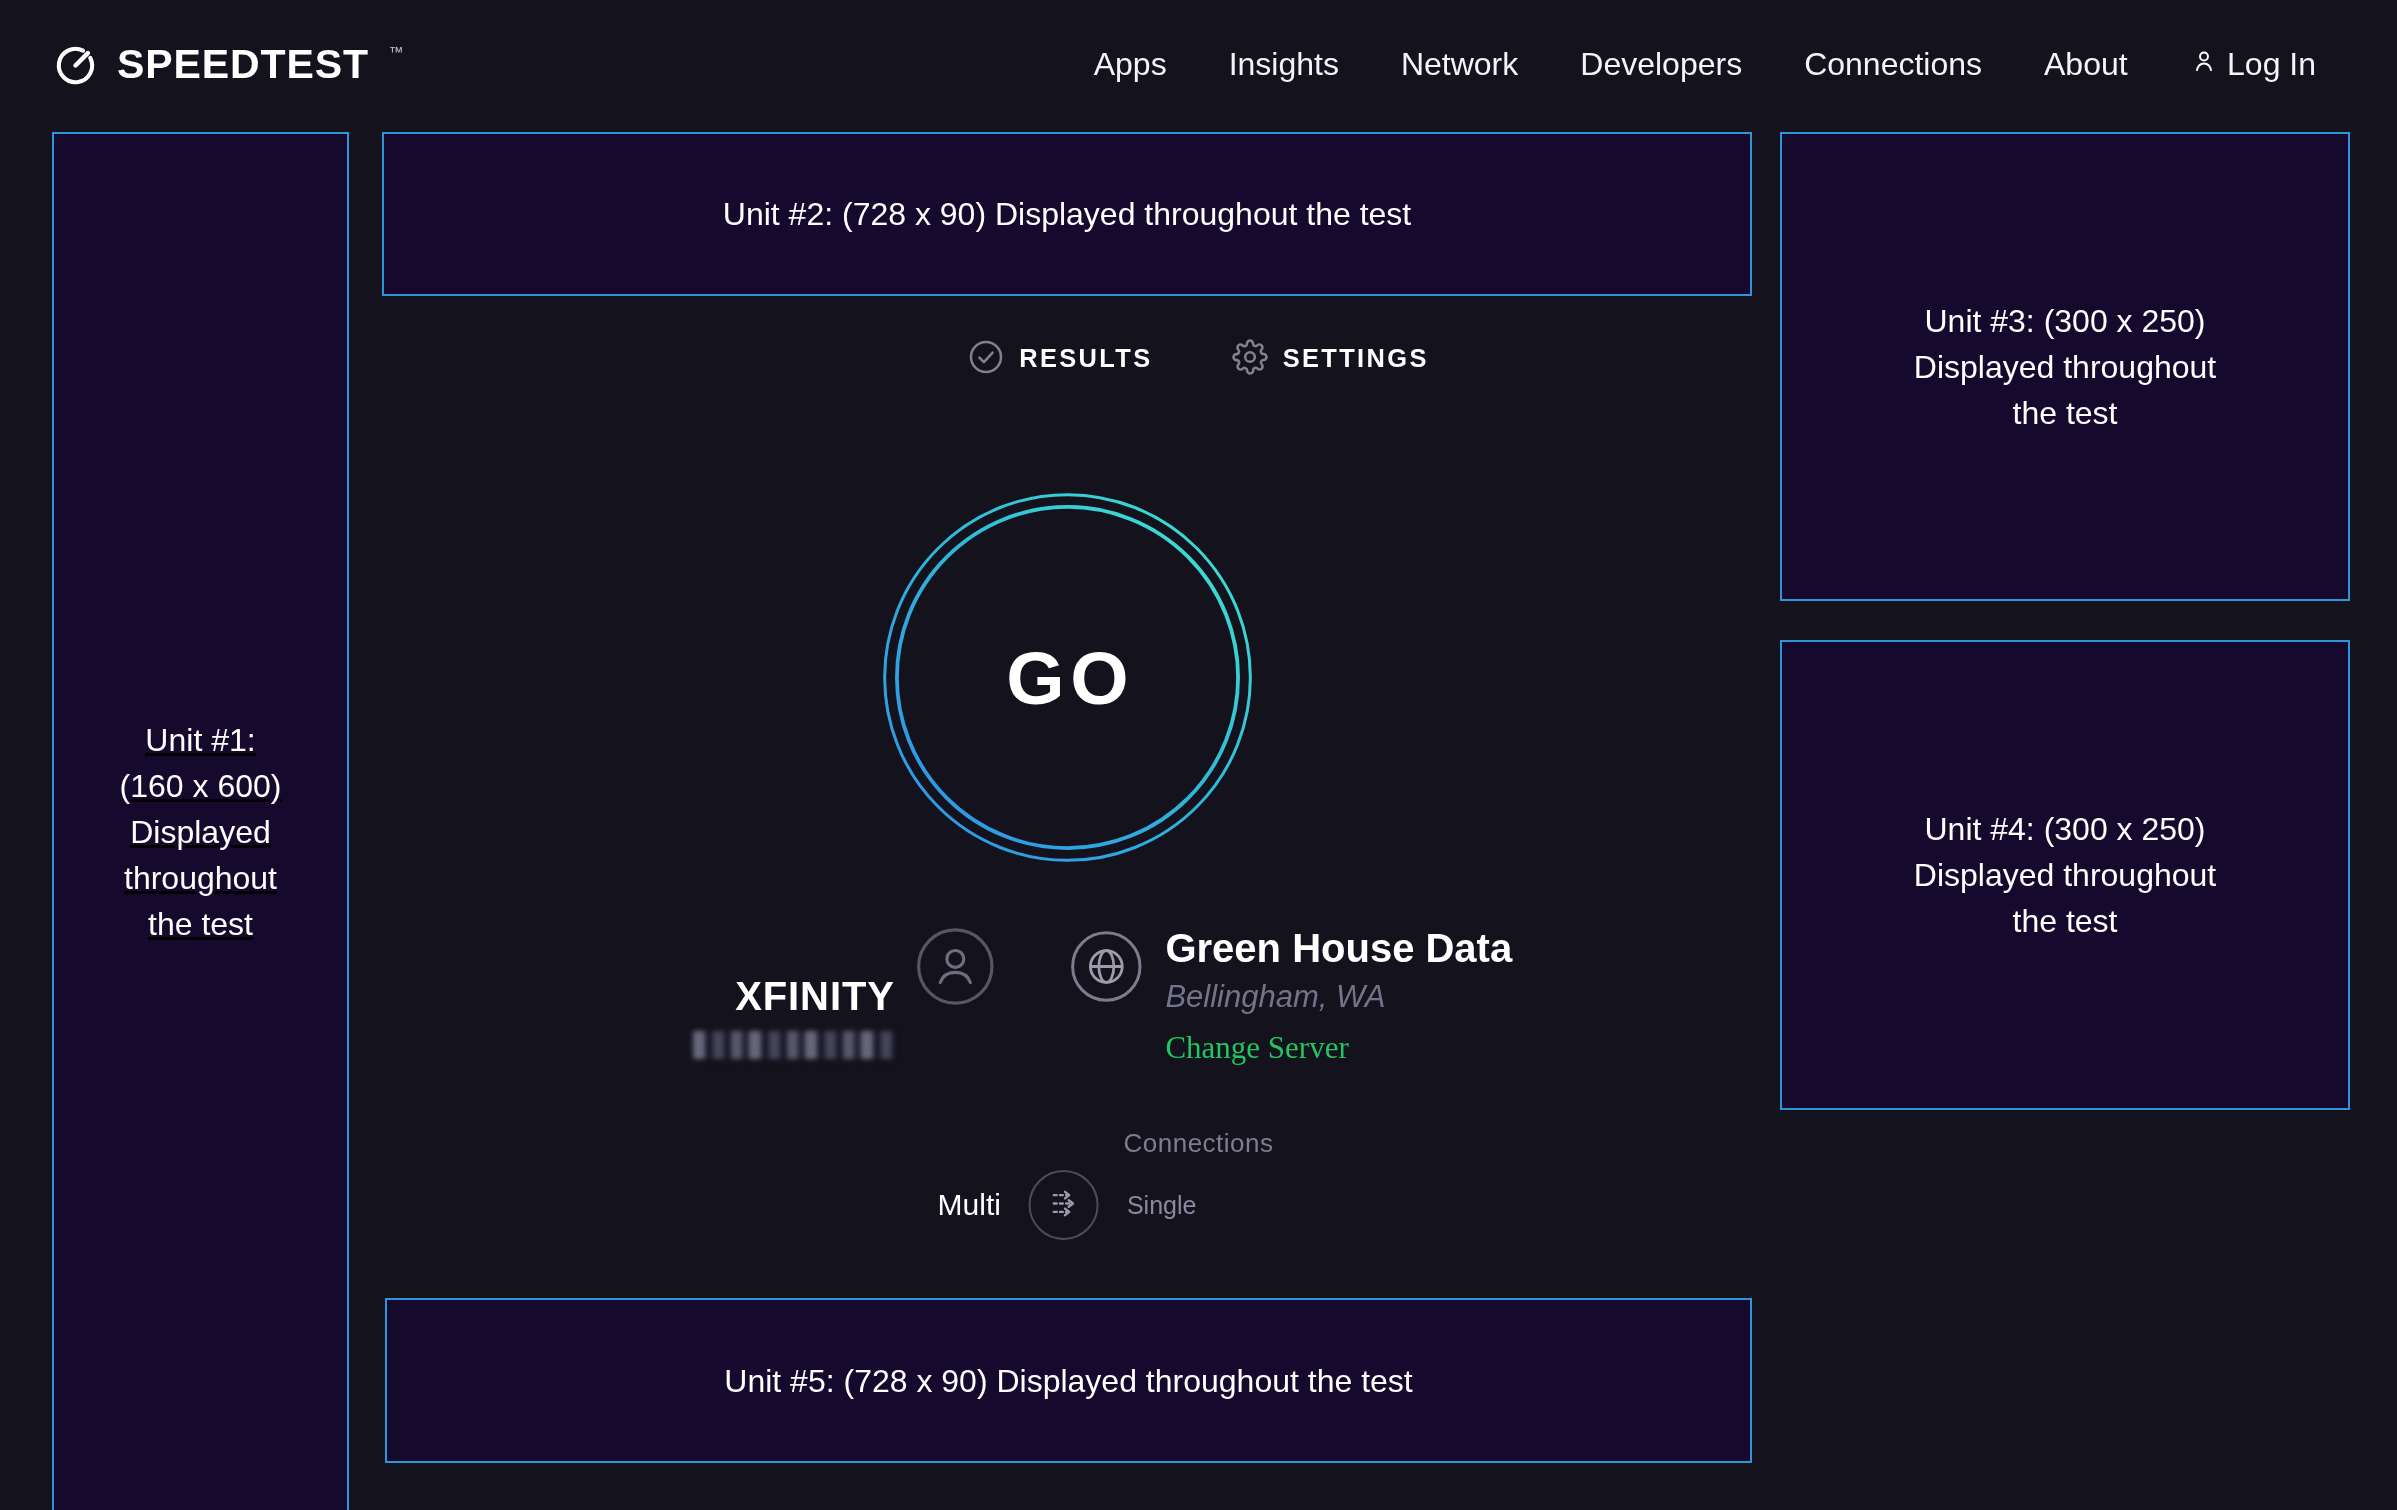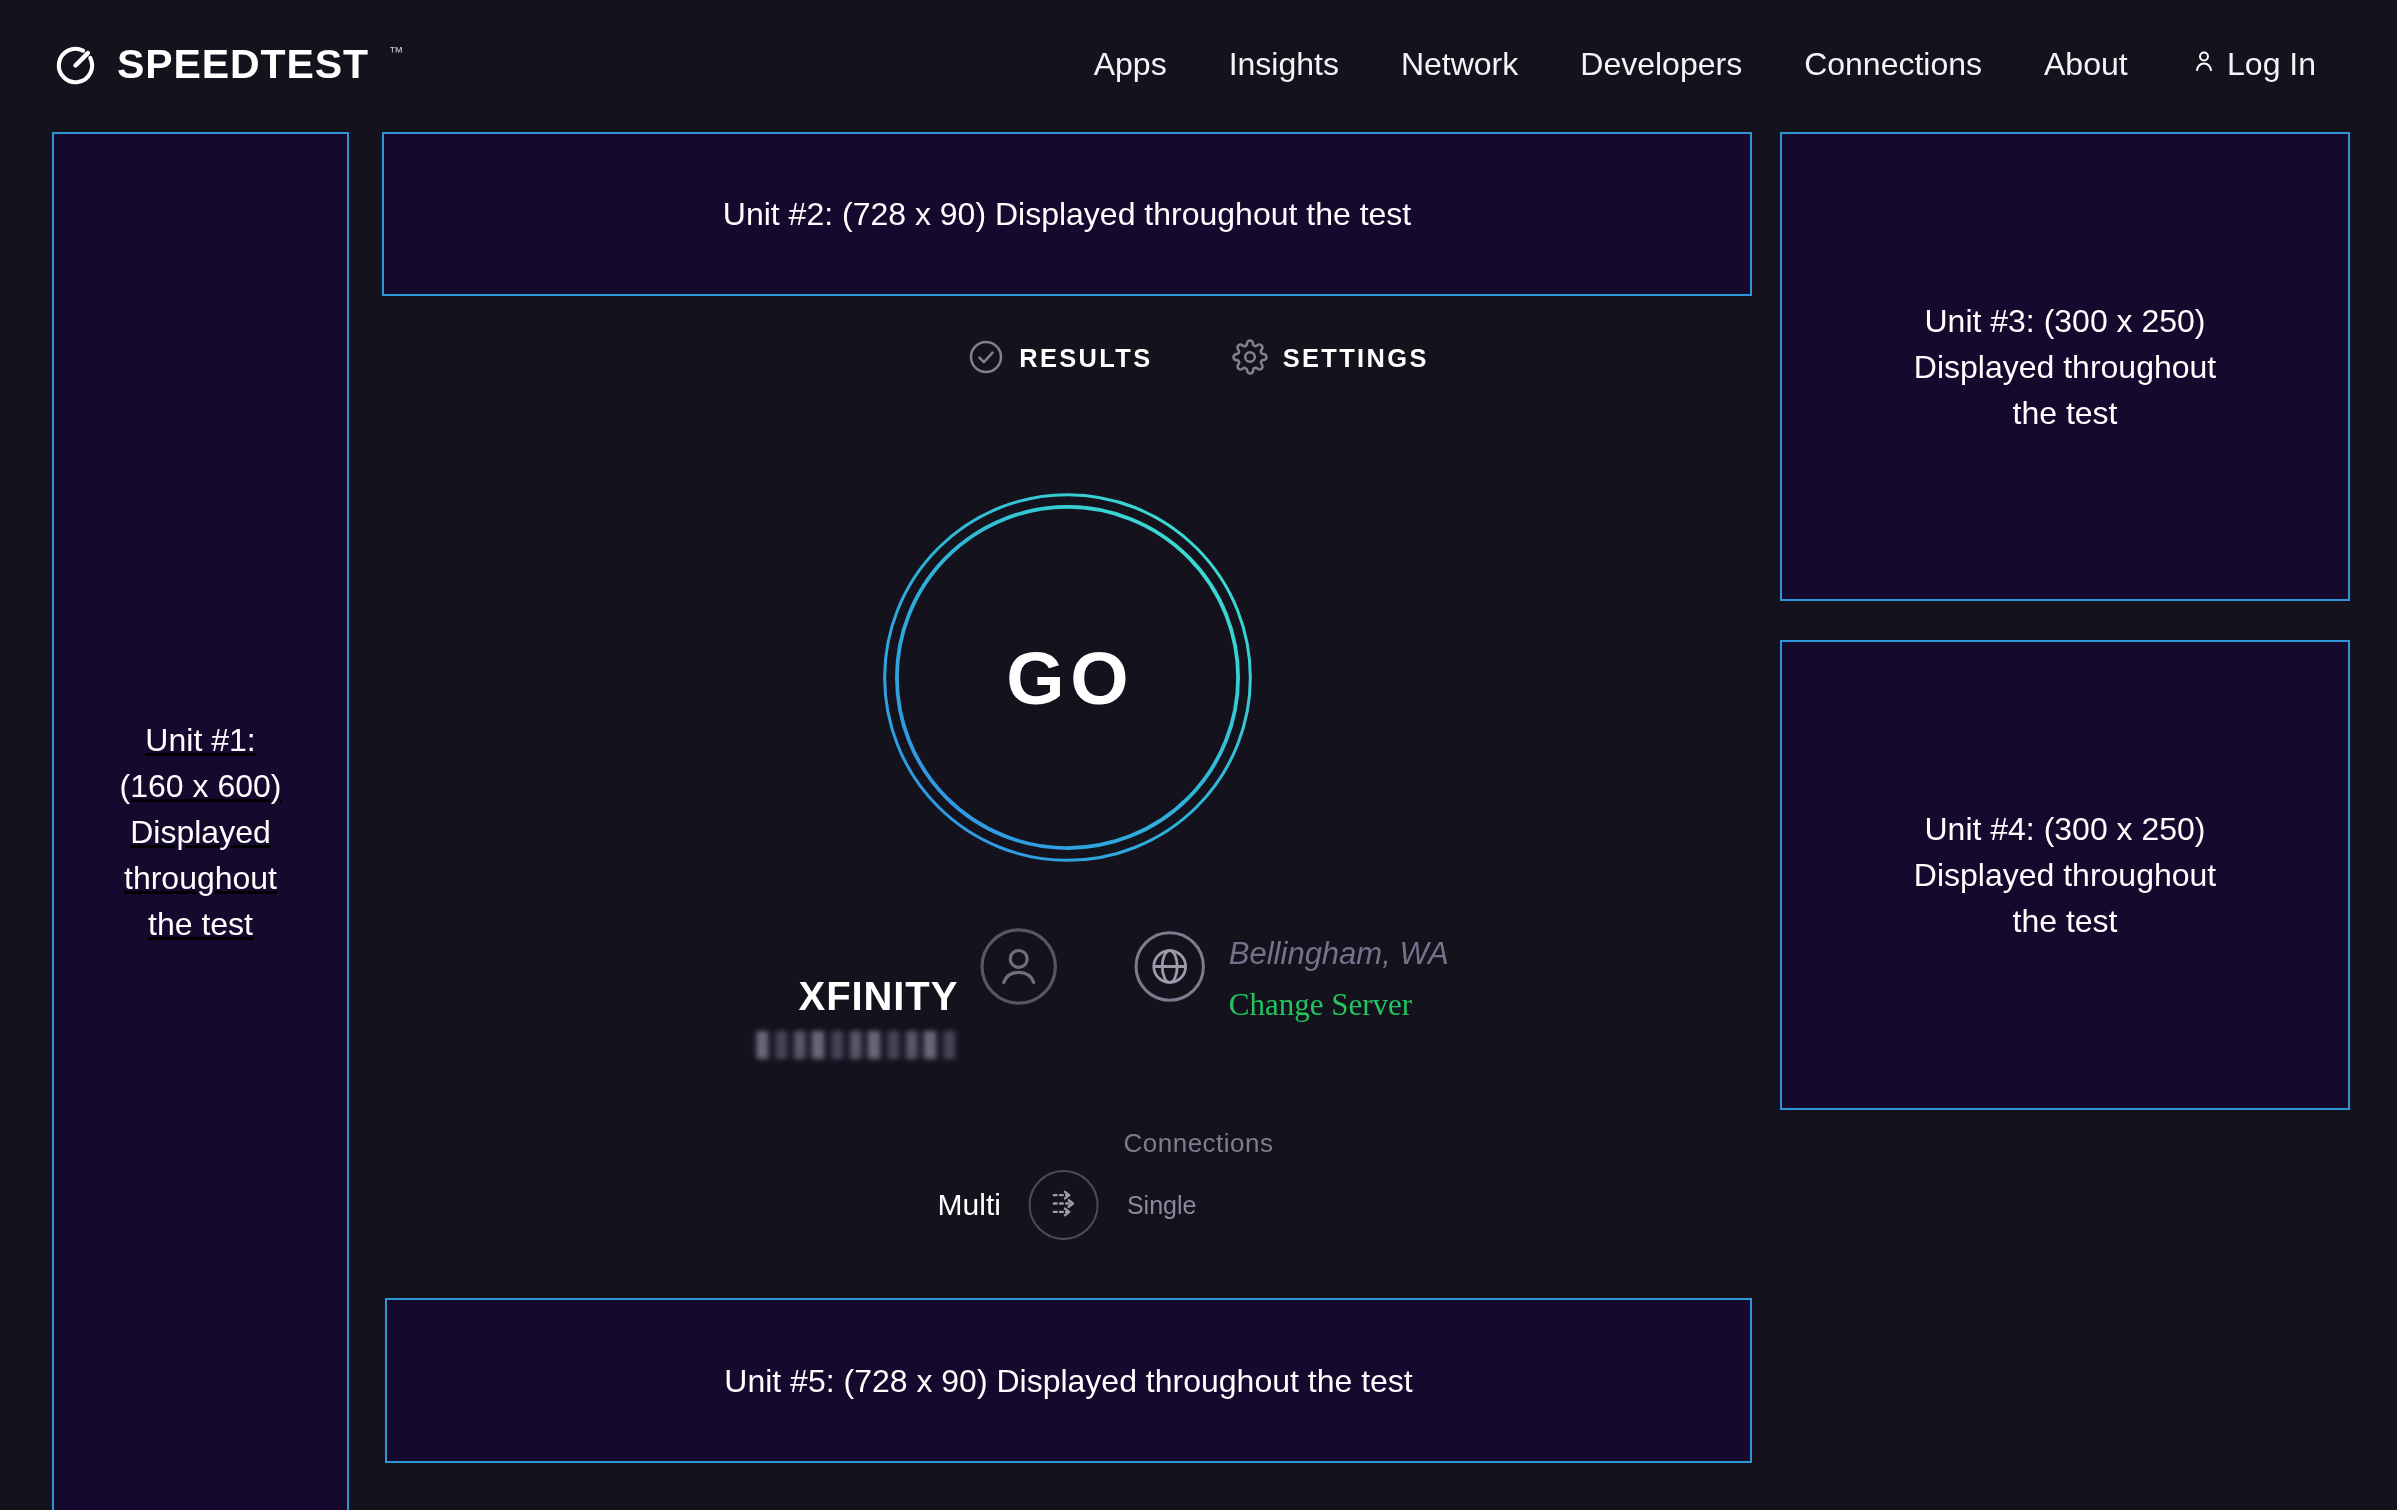--- a/index.html
+++ b/index.html
@@ -209,20 +209,21 @@
   </span>
   <span class="globe-icon">
     <svg width="73" height="73" viewBox="0 0 78 78" fill="none">
       <circle cx="39" cy="39" r="36" stroke="#7c7c90" stroke-width="3.2"></circle>
       <circle cx="39" cy="39" r="17" stroke="#9b9bac" stroke-width="3"></circle>
       <ellipse cx="39" cy="39" rx="8" ry="17" stroke="#9b9bac" stroke-width="3"></ellipse>
       <line x1="22" y1="39" x2="56" y2="39" stroke="#9b9bac" stroke-width="3"></line>
     </svg>
   </span>
   <div class="server-block">
+    <div class="server-name">Green House Data</div>
     <div class="server-loc">Bellingham, WA</div>
     <div class="server-change">Change Server</div>
   </div>
 </div>
 
 <div class="conn-label">Connections</div>
 <div class="conn-row">
   <span class="conn-multi">Multi</span>
   <div class="conn-toggle">
     <span>

